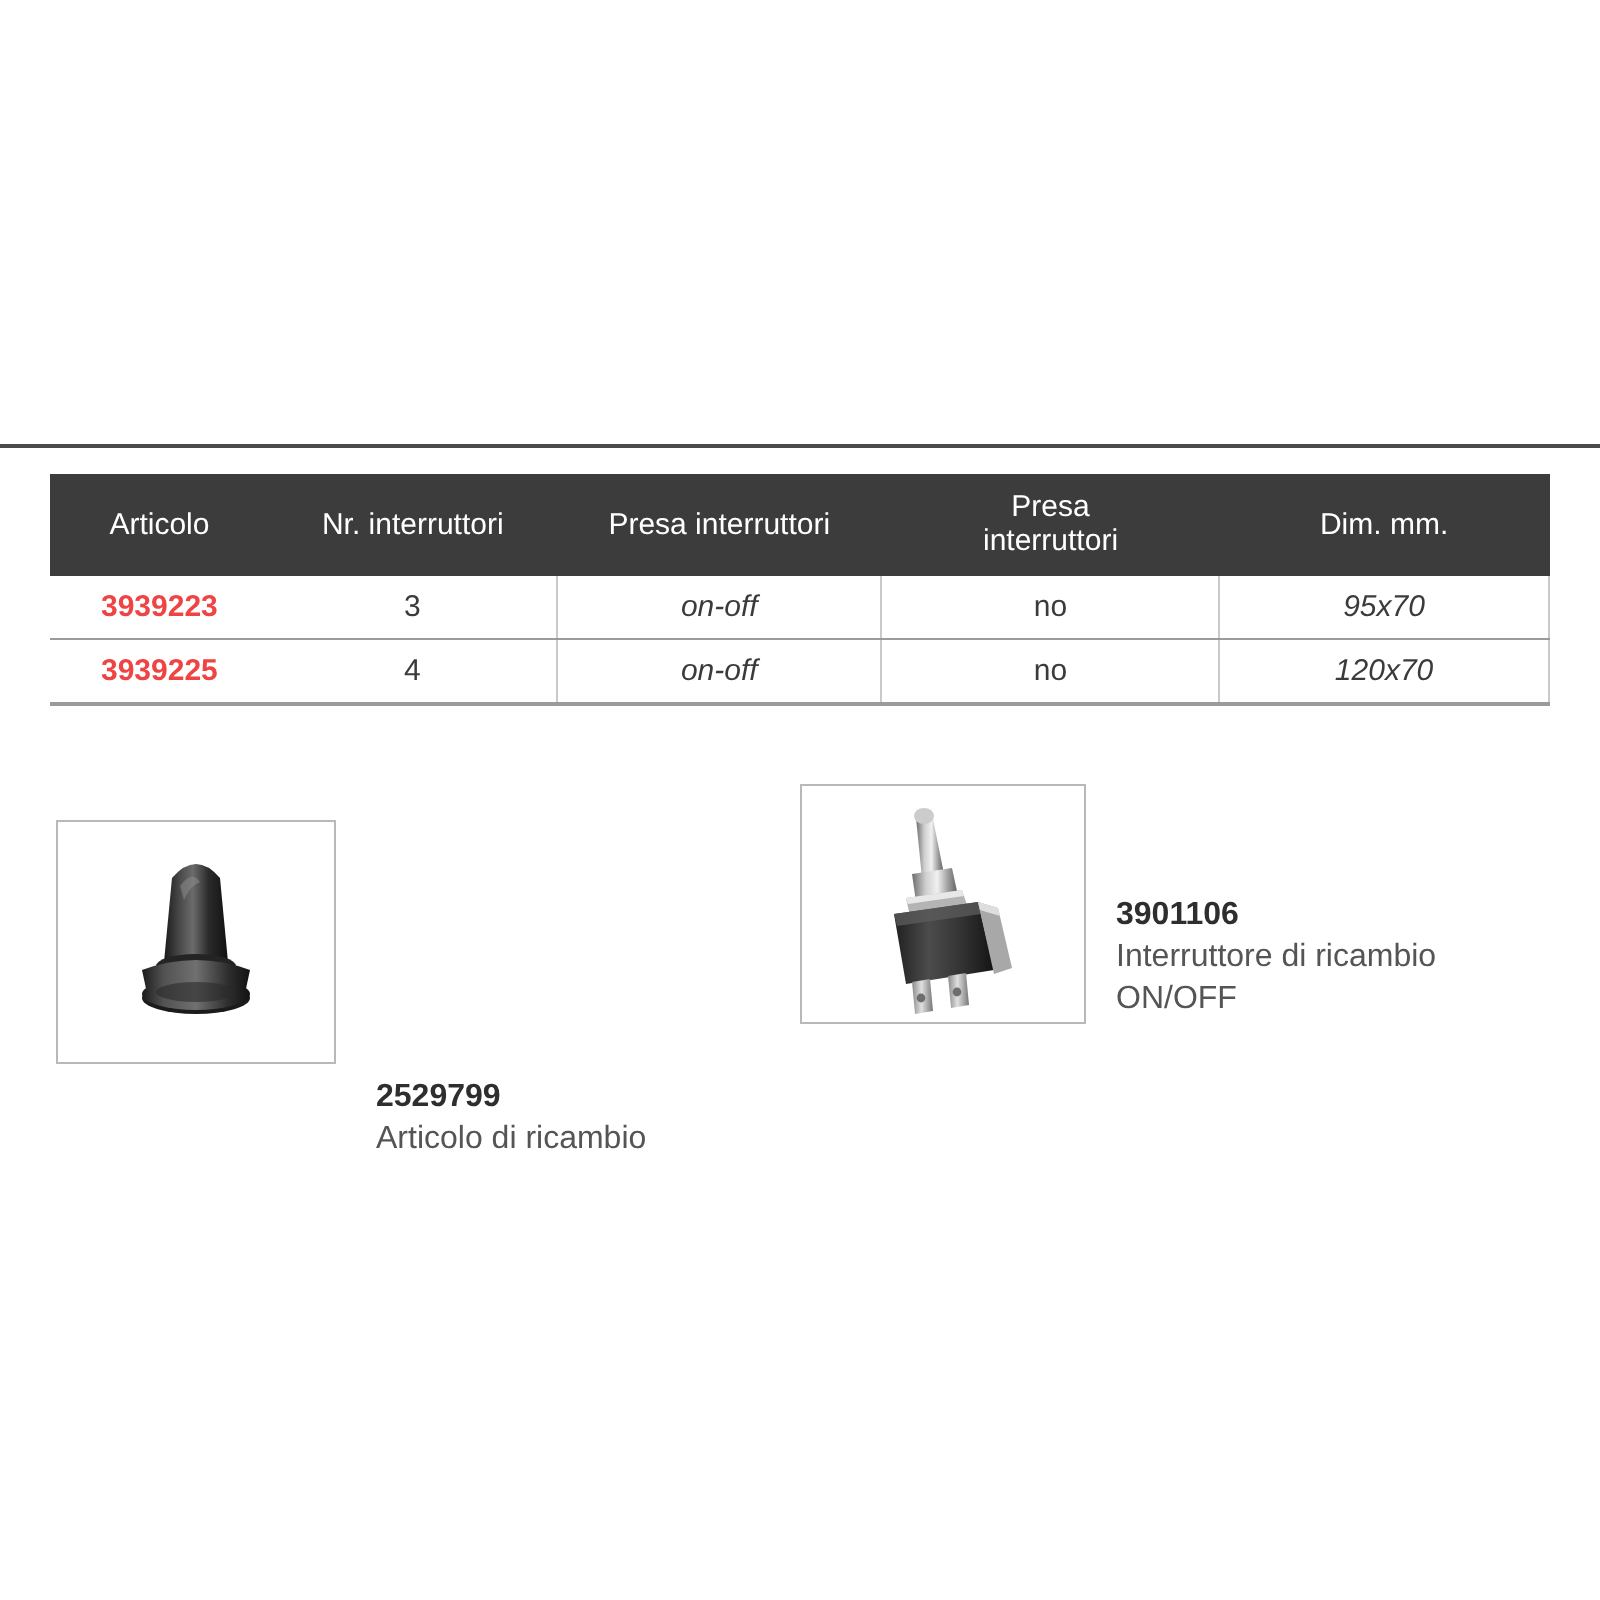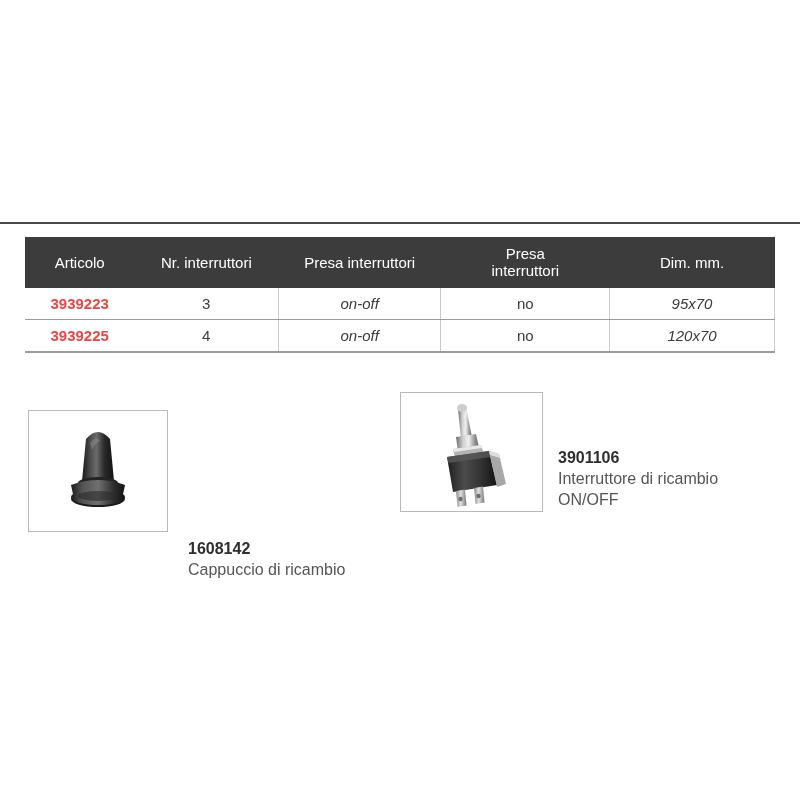--- a/index.html
+++ b/index.html
@@ -183,22 +183,22 @@
         <path d="M57 28 q12 -14 24 0 l4 42 q-16 8 -32 0 z" fill="url(#capBody)"></path>
         <ellipse cx="69" cy="72" rx="20" ry="6" fill="#242424"></ellipse>
         <path d="M42 74 q27 -10 54 0 l-3 14 q-24 9 -48 0 z" fill="url(#capBase)"></path>
         <ellipse cx="69" cy="88" rx="27" ry="8" fill="#1b1b1b"></ellipse>
         <ellipse cx="69" cy="86" rx="27" ry="8" fill="url(#capBase)"></ellipse>
         <ellipse cx="69" cy="85" rx="20" ry="5" fill="#2a2a2a" opacity="0.6"></ellipse>
         <path d="M61 32 q6 -8 10 -2 q-5 2 -8 9 z" fill="#8d8d8d" opacity="0.55"></path>
       </svg>
     </div>
     <div class="caption cap-below">
-      <div class="code">1608142</div>
-      <div>Cappuccio di ricambio</div>
+      <div class="code">2529799</div>
+      <div>Articolo di ricambio</div>
     </div>
   </div>
 
   <div class="prod prod-switch">
     <div class="img-box img-box-switch">
       <svg width="141" height="118" viewBox="0 0 141 118">
         <defs>
           <linearGradient id="metalV" x1="0" y1="0" x2="1" y2="0">
             <stop offset="0%" stop-color="#6d6d6d"></stop>
             <stop offset="30%" stop-color="#cfcfcf"></stop>

